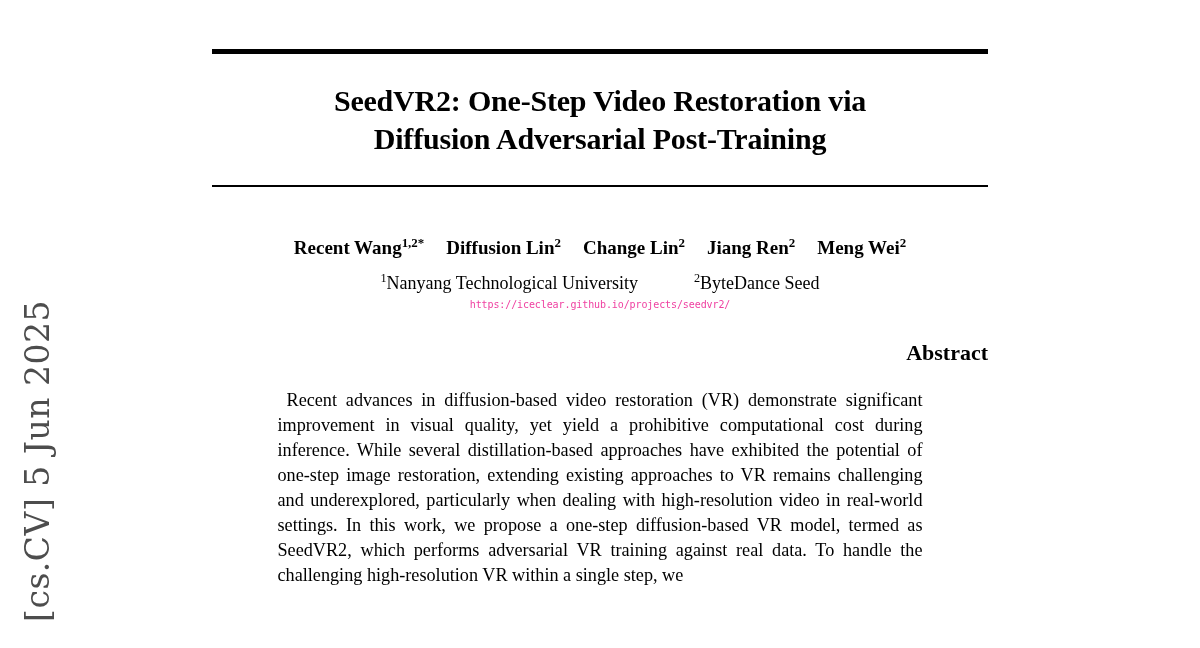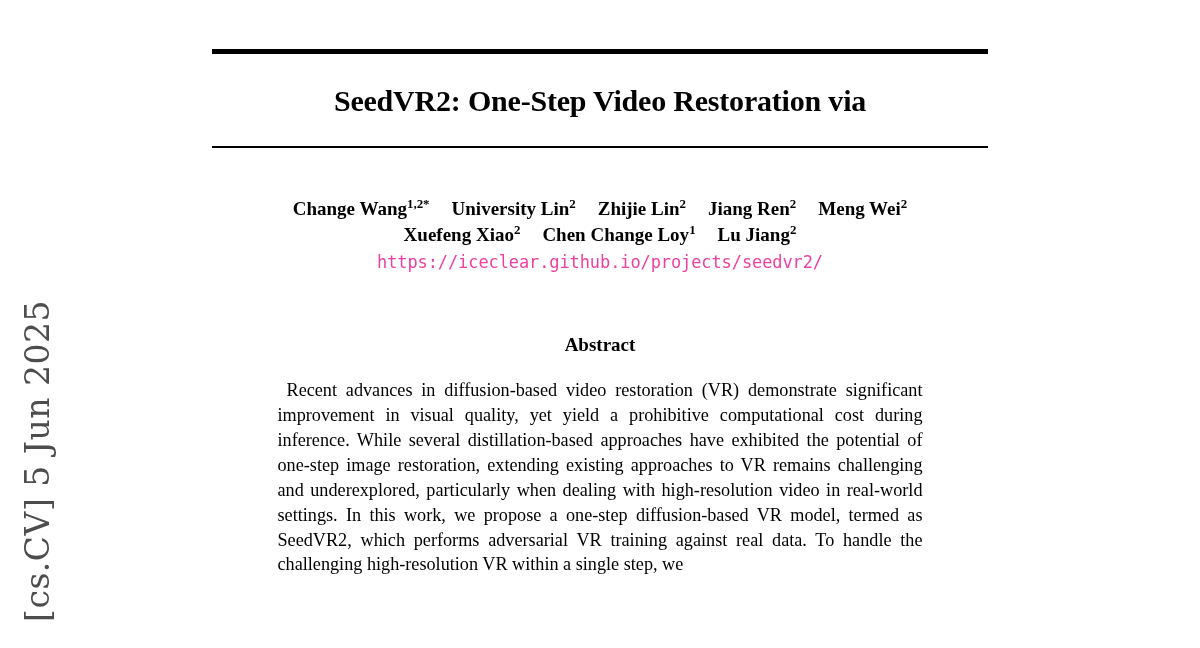--- a/index.html
+++ b/index.html
@@ -94,29 +94,29 @@
     margin: 0 28px;
   }
   .affils sup {
     font-weight: normal;
   }
 
   .project-url {
     margin-top: 5px;
     text-align: center;
     font-family: "DejaVu Sans Mono", monospace;
-    font-size: 17px;
+    font-size: 10px;
     color: #ef3fa0;
     letter-spacing: -0.1px;
   }
 
   .abstract-head {
-    margin-top: 62px;
-    text-align: center;
-    font-size: 19px;
+    margin-top: 30px;
+    text-align: right;
+    font-size: 22px;
     font-weight: bold;
   }
 
   .abstract-body {
     margin: 22px auto 0 auto;
     width: 645px;
     font-size: 18.2px;
     line-height: 1.37;
     text-align: justify;
     text-justify: inter-word;
@@ -131,33 +131,34 @@
 <body>
 
 <div class="arxiv-stamp">[cs.CV]  5 Jun 2025</div>
 
 <div class="paper">
 
   <div class="rule-top"></div>
 
   <div class="title">
     <div>SeedVR2: One-Step Video Restoration via</div>
+    <div>Diffusion Adversarial Post-Training</div>
   </div>
 
   <div class="rule-under-title"></div>
 
   <div class="authors">
     <div class="row">
-      <span class="name"><span>Change Wang</span><sup>1,2*</sup></span><span class="name"><span>University Lin</span><sup>2</sup></span><span class="name"><span>Zhijie Lin</span><sup>2</sup></span><span class="name"><span>Jiang Ren</span><sup>2</sup></span><span class="name"><span>Meng Wei</span><sup>2</sup></span>
-    </div>
-    <div class="row">
-      <span class="name"><span>Xuefeng Xiao</span><sup>2</sup></span><span class="name"><span>Chen Change Loy</span><sup>1</sup></span><span class="name"><span>Lu Jiang</span><sup>2</sup></span>
+      <span class="name"><span>Recent Wang</span><sup>1,2*</sup></span><span class="name"><span>Diffusion Lin</span><sup>2</sup></span><span class="name"><span>Change Lin</span><sup>2</sup></span><span class="name"><span>Jiang Ren</span><sup>2</sup></span><span class="name"><span>Meng Wei</span><sup>2</sup></span>
     </div>
   </div>
 
+  <div class="affils">
+    <span class="affil"><sup>1</sup><span>Nanyang Technological University</span></span><span class="affil"><sup>2</sup><span>ByteDance Seed</span></span>
+  </div>
 
   <div class="project-url">https://iceclear.github.io/projects/seedvr2/</div>
 
   <div class="abstract-head">Abstract</div>
 
   <div class="abstract-body">
     <p>Recent advances in diffusion-based video restoration (VR) demonstrate significant improvement in visual quality, yet yield a prohibitive computational cost during inference. While several distillation-based approaches have exhibited the potential of one-step image restoration, extending existing approaches to VR remains challenging and underexplored, particularly when dealing with high-resolution video in real-world settings. In this work, we propose a one-step diffusion-based VR model, termed as SeedVR2, which performs adversarial VR training against real data. To handle the challenging high-resolution VR within a single step, we</p>
   </div>
 
 </div>

